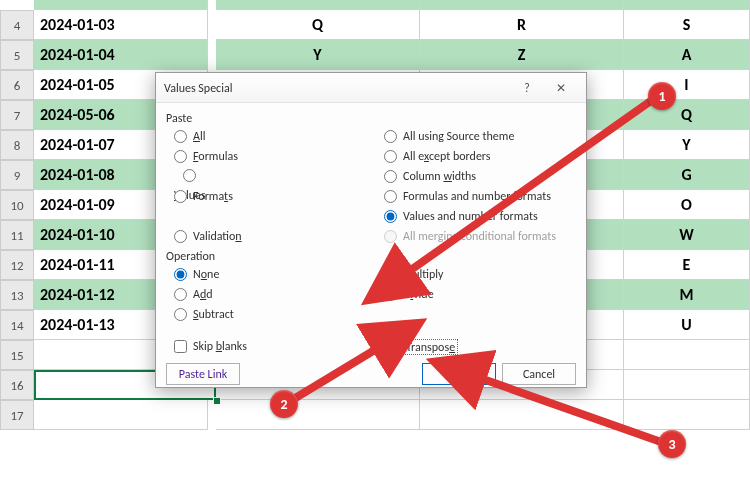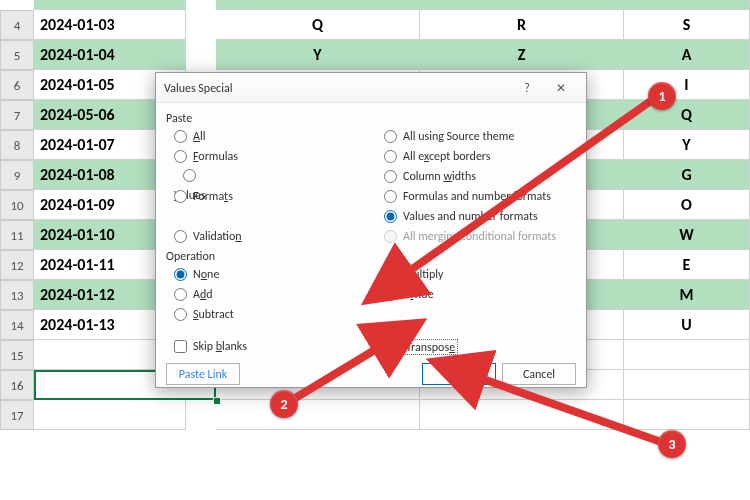--- a/index.html
+++ b/index.html
@@ -1,42 +1,42 @@
 <!DOCTYPE html>
 <html><head>
   <meta charset="utf-8">
   <style>
     * { box-sizing: border-box; margin: 0; padding: 0; }
     body { font-family: Calibri, Arial, sans-serif; font-size: 14px; width: 750px; height: 500px; overflow: hidden; position: relative; background: #fff; }
     .sheet { position: absolute; top: 0; left: 0; width: 750px; height: 500px; }
     .row-header { position: absolute; left: 0; width: 34px; height: 30px; background: #e9e9e9; border: 1px solid #ccc; display: flex; align-items: center; justify-content: center; color: #555; font-size: 13px; }
     .cell { position: absolute; height: 30px; border-right: 1px solid #d0d0d0; border-bottom: 1px solid #d0d0d0; display: flex; align-items: center; padding: 0 6px; font-size: 16px; font-weight: bold; background: #fff; }
     .cell.green { background: #b2e0bf; }
-    .col-a { left: 34px; width: 152px; justify-content: flex-start; }
+    .col-a { left: 34px; width: 174px; justify-content: flex-start; }
     .col-b { left: 216px; width: 204px; justify-content: center; }
     .col-c { left: 420px; width: 204px; justify-content: center; }
     .col-d { left: 624px; width: 126px; justify-content: center; }
     .selbox { position: absolute; border: 2px solid #0f7b41; background: #fff; }
     .selhandle { position: absolute; width: 8px; height: 8px; background: #0f7b41; border: 1px solid #fff; }
 
     .dialog { position: absolute; left: 155px; top: 72px; width: 432px; height: 316px; background: #fdfdfd; border: 1px solid #999; box-shadow: 0 4px 18px rgba(0,0,0,0.35); font-size: 12px; color: #333; }
     .titlebar { height: 30px; background: linear-gradient(#fefefe,#f5f5f5); display: flex; align-items: center; padding: 0 8px; border-bottom: 1px solid #e3e3e3; }
     .titlebar .title { flex: 1; font-size: 12px; }
     .titlebar .tbtn { width: 34px; height: 24px; display: flex; align-items: center; justify-content: center; color: #555; cursor: pointer; }
 
     .section-label { position: absolute; font-size: 12px; color: #333; }
     .radio-item { position: absolute; display: flex; align-items: center; gap: 6px; font-size: 12px; cursor: pointer; }
     .radio-item input { accent-color: #0067c0; margin: 0; }
     .radio-item.disabled { color: #a0a0a0; cursor: default; }
     .check-item { position: absolute; display: flex; align-items: center; gap: 6px; font-size: 12px; cursor: pointer; }
     .check-item input { accent-color: #0067c0; margin: 0; }
     .dotted-focus { border: 1px dotted #666; padding: 0 2px; }
 
     .btn { position: absolute; height: 22px; width: 74px; background: #fdfdfd; border: 1px solid #b0b0b0; display: flex; align-items: center; justify-content: center; font-size: 12px; cursor: pointer; }
-    .btn.disabled { color: #3b82f6; cursor: default; }
+    .btn.disabled { color: #4c1d95; cursor: default; }
     .btn.primary { border: 1px solid #0067c0; }
 
     .badge { position: absolute; width: 28px; height: 28px; border-radius: 50%; background: #d33; color: #fff; display: flex; align-items: center; justify-content: center; font-size: 14px; font-weight: bold; box-shadow: 0 1px 3px rgba(0,0,0,0.4), inset 0 1px 2px rgba(255,255,255,0.3); }
     svg.arrow { position: absolute; overflow: visible; pointer-events: none; }
   </style>
 </head>
 <body>
 
 <div class="sheet" id="sheet">
     <div class="cell col-a green" style="top: -20px;">2024-01-02</div>

